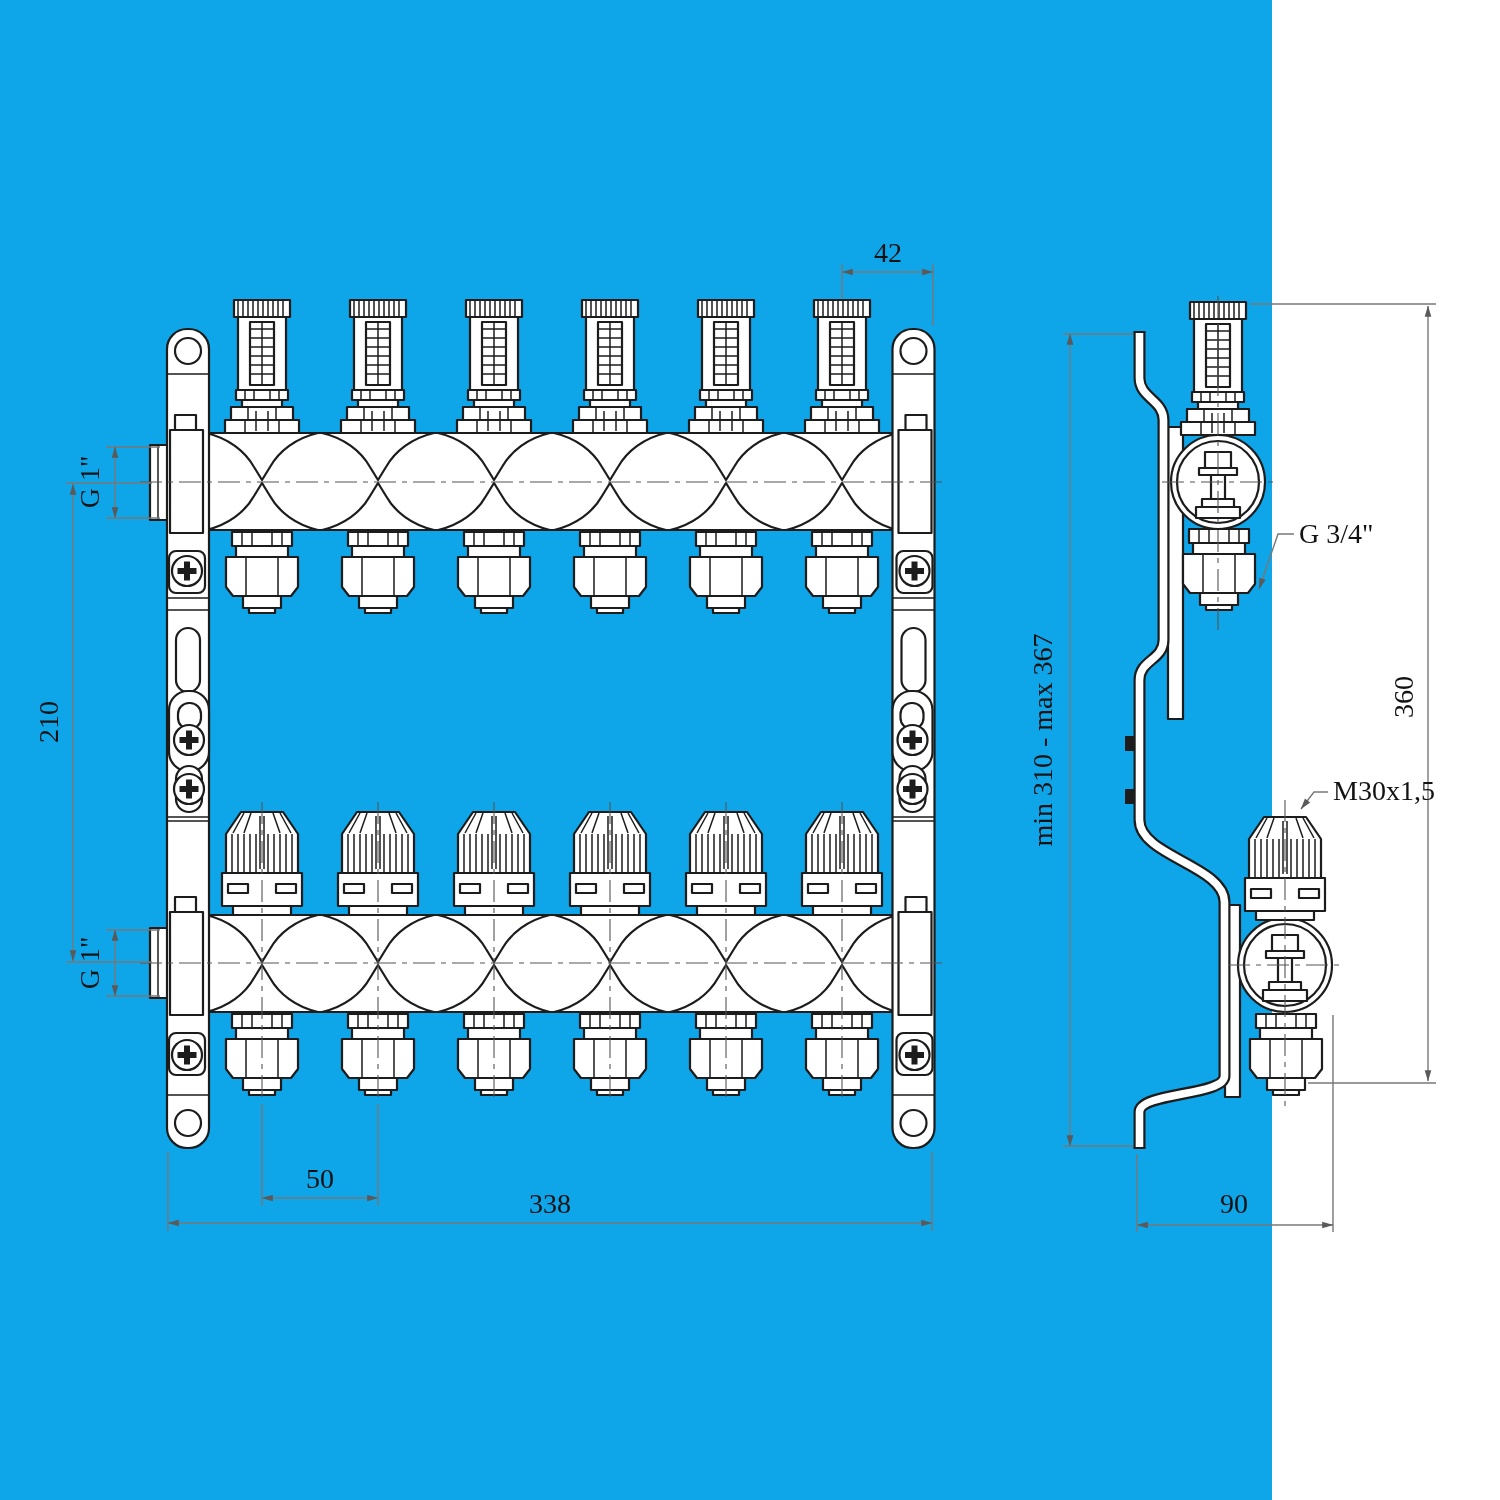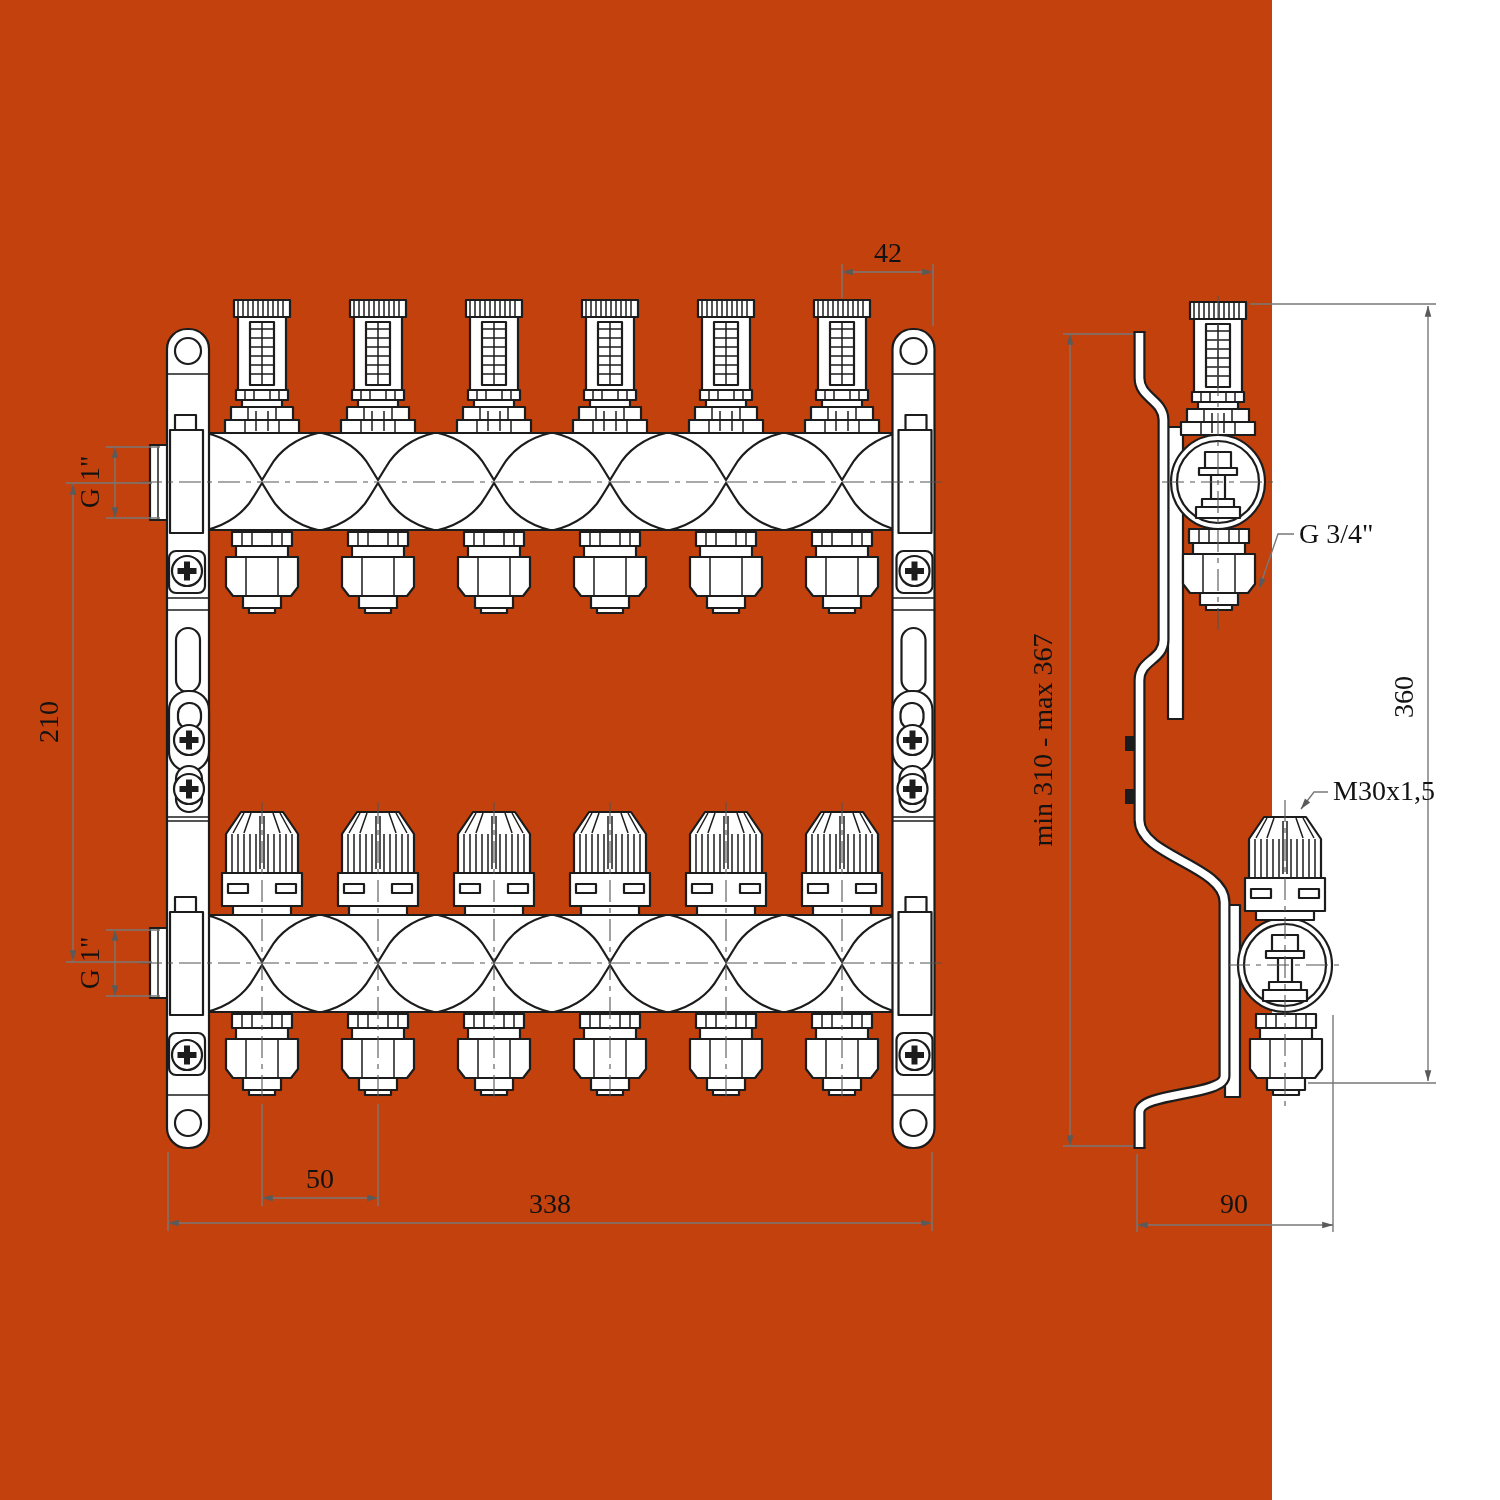--- a/index.html
+++ b/index.html
@@ -1,16 +1,16 @@
 <!DOCTYPE html>
 <html><head>
 <meta charset="utf-8">
 <style>
   html,body{margin:0;padding:0;background:#fff;}
-  .stage{width:1272px;height:1500px;background:#c2410c;position:relative;font-family:"Liberation Serif",serif;}
+  .stage{width:1272px;height:1500px;background:#0ea5e9;position:relative;font-family:"Liberation Serif",serif;}
   
   .ln{fill:#ffffff;stroke:#1c1c1c;stroke-width:2.2;stroke-linejoin:round;}
   .lnf{fill:none;stroke:#1c1c1c;stroke-width:2.2;stroke-linejoin:round;}
   .thin{fill:none;stroke:#1c1c1c;stroke-width:1.5;}
   .solid{fill:#1c1c1c;stroke:none;}
   
   .dim{fill:none;stroke:#787878;stroke-width:1.4;}
   .cl{fill:none;stroke:#555555;stroke-width:1.1;stroke-dasharray:22 6 5 6;}
   .band-o{fill:none;stroke:#1c1c1c;stroke-width:12;}
   .band-i{fill:none;stroke:#ffffff;stroke-width:7.6;}

